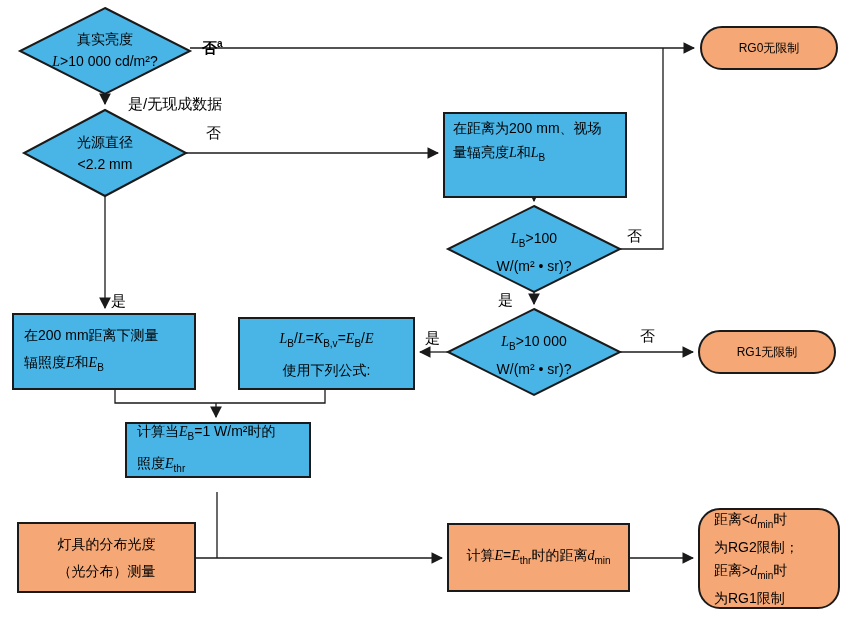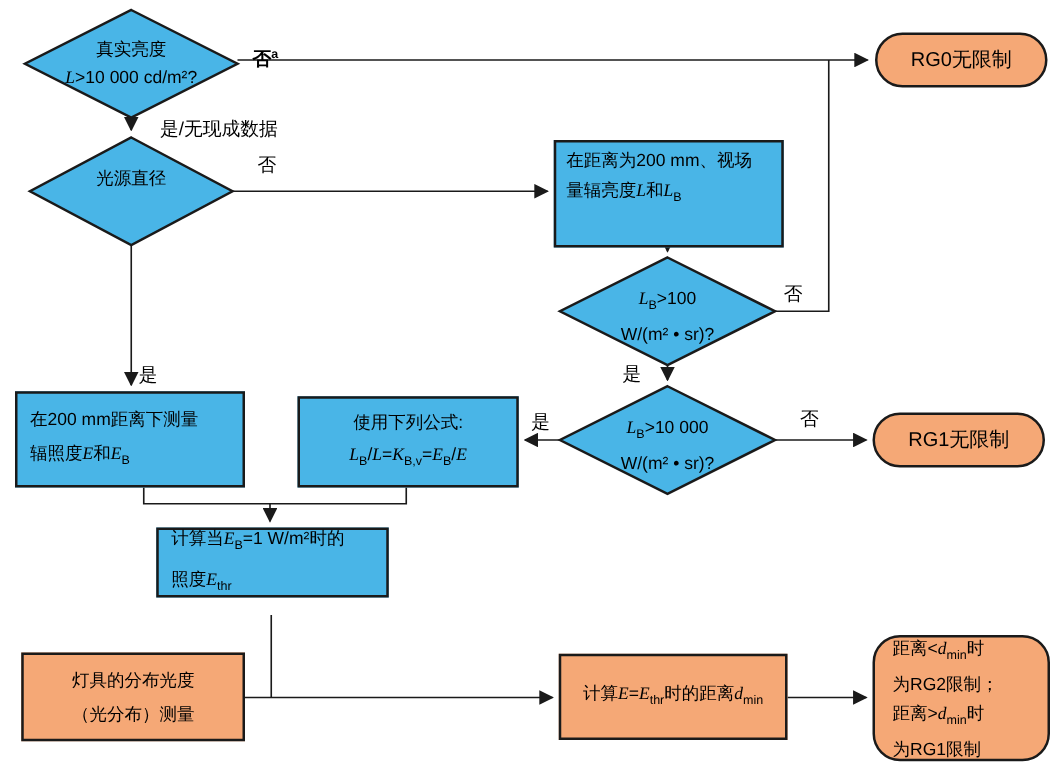--- a/index.html
+++ b/index.html
@@ -21,21 +21,21 @@
   .rect {
     background: var(--c-blue, #49b5e7);
     border: 2px solid var(--c-stroke, #1a1a1a);
   }
   .rect.orange { background: var(--c-orange, #f5a876); }
   .stadium {
     background: var(--c-orange, #f5a876);
     border: 2px solid var(--c-stroke, #1a1a1a);
     border-radius: 24px;
     display: flex; align-items: center; justify-content: center;
-    font-size: 16px;
+    font-size: 12px;
   }
   .rounded { border-radius: 22px; }
   .dtext {
     position: absolute;
     text-align: center;
     font-size: 14px;
     line-height: 22px;
   }
   .tl { text-align: left; }
   .tc { text-align: center; }
@@ -87,20 +87,21 @@
     </g>
   </svg>
 
   <div class="dtext" style="left:30px; top:28px; width:150px;">
     <div><span>真实亮度</span></div>
     <div><span class="rt-v">L</span><span>&gt;10 000 cd/m²?</span></div>
   </div>
 
   <div class="dtext" style="left:30px; top:131px; width:150px;">
     <div><span>光源直径</span></div>
+    <div><span>&lt;2.2 mm</span></div>
   </div>
 
   <div class="dtext" style="left:458px; top:227px; width:152px;">
     <div><span class="rt-v">L</span><span class="rt-sub">B</span><span>&gt;100</span></div>
     <div><span>W/(m² • sr)?</span></div>
   </div>
 
   <div class="dtext" style="left:458px; top:330px; width:152px;">
     <div><span class="rt-v">L</span><span class="rt-sub">B</span><span>&gt;10 000</span></div>
     <div><span>W/(m² • sr)?</span></div>
@@ -118,22 +119,22 @@
     <div><span>在距离为200 mm、视场</span></div>
     <div><span>量辐亮度</span><span class="rt-v">L</span><span>和</span><span class="rt-v">L</span><span class="rt-sub">B</span></div>
   </div>
 
   <div class="node rect tl flexc" style="left:12px; top:313px; width:184px; height:77px; padding:4px 10px; line-height:27px;">
     <div><span>在200 mm距离下测量</span></div>
     <div><span>辐照度</span><span class="rt-v">E</span><span>和</span><span class="rt-v">E</span><span class="rt-sub">B</span></div>
   </div>
 
   <div class="node rect tc flexc" style="left:238px; top:317px; width:177px; height:73px; line-height:26px;">
+    <div><span class="rt-v">L</span><span class="rt-sub">B</span><span>/</span><span class="rt-v">L</span><span>=</span><span class="rt-v">K</span><span class="rt-sub">B,v</span><span>=</span><span class="rt-v">E</span><span class="rt-sub">B</span><span>/</span><span class="rt-v">E</span></div>
     <div><span>使用下列公式:</span></div>
-    <div><span class="rt-v">L</span><span class="rt-sub">B</span><span>/</span><span class="rt-v">L</span><span>=</span><span class="rt-v">K</span><span class="rt-sub">B,v</span><span>=</span><span class="rt-v">E</span><span class="rt-sub">B</span><span>/</span><span class="rt-v">E</span></div>
   </div>
 
   <div class="node rect tl flexc" style="left:125px; top:422px; width:186px; height:56px; padding:4px 10px; line-height:26px;">
     <div><span>计算当</span><span class="rt-v">E</span><span class="rt-sub">B</span><span>=1 W/m²时的</span></div>
     <div><span>照度</span><span class="rt-v">E</span><span class="rt-sub">thr</span></div>
   </div>
 
   <div class="node rect orange tc flexc" style="left:17px; top:522px; width:179px; height:71px; line-height:27px;">
     <div><span>灯具的分布光度</span></div>
     <div><span>（光分布）测量</span></div>

